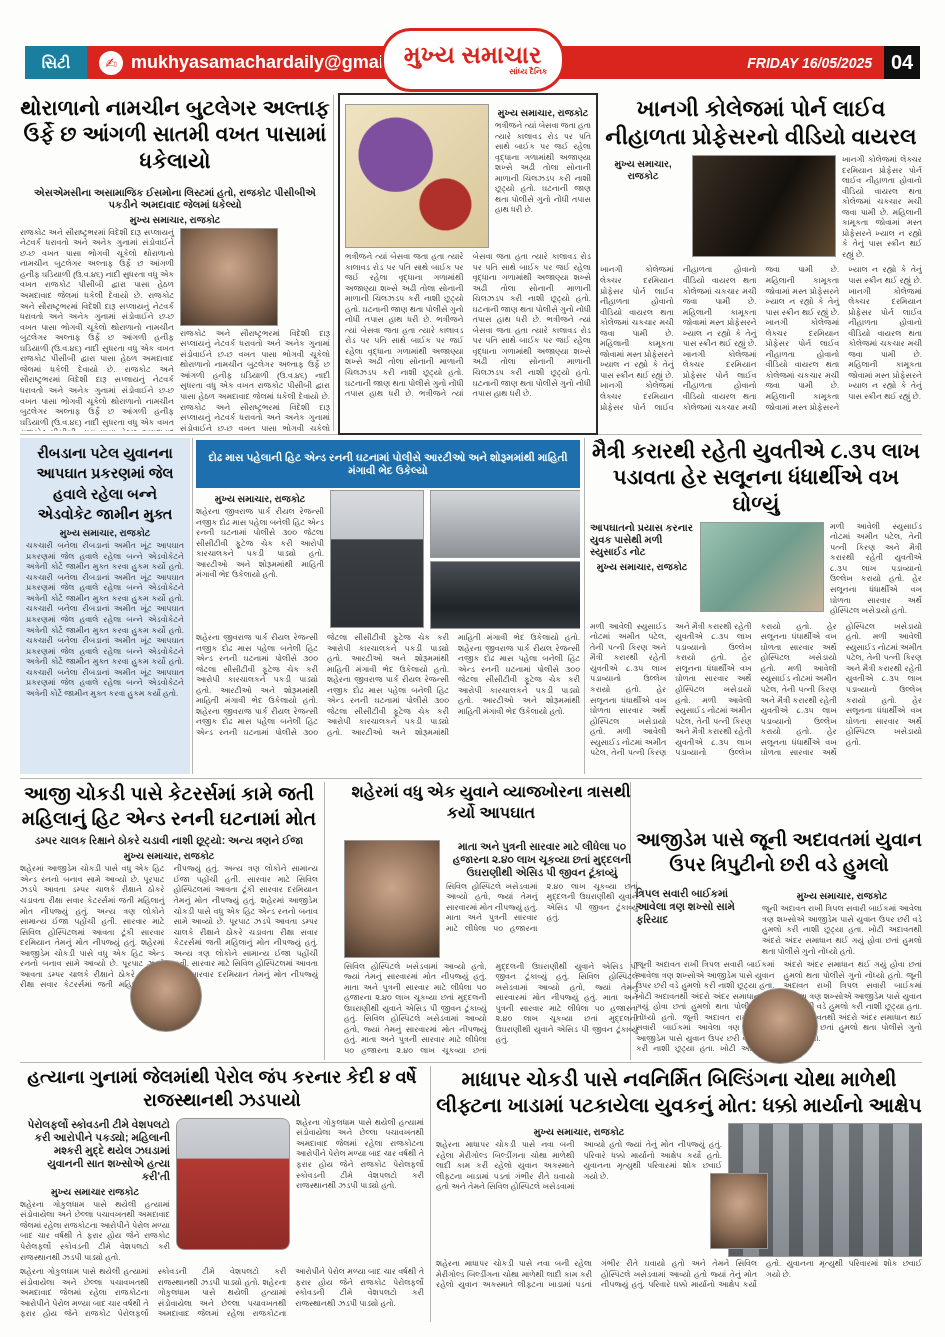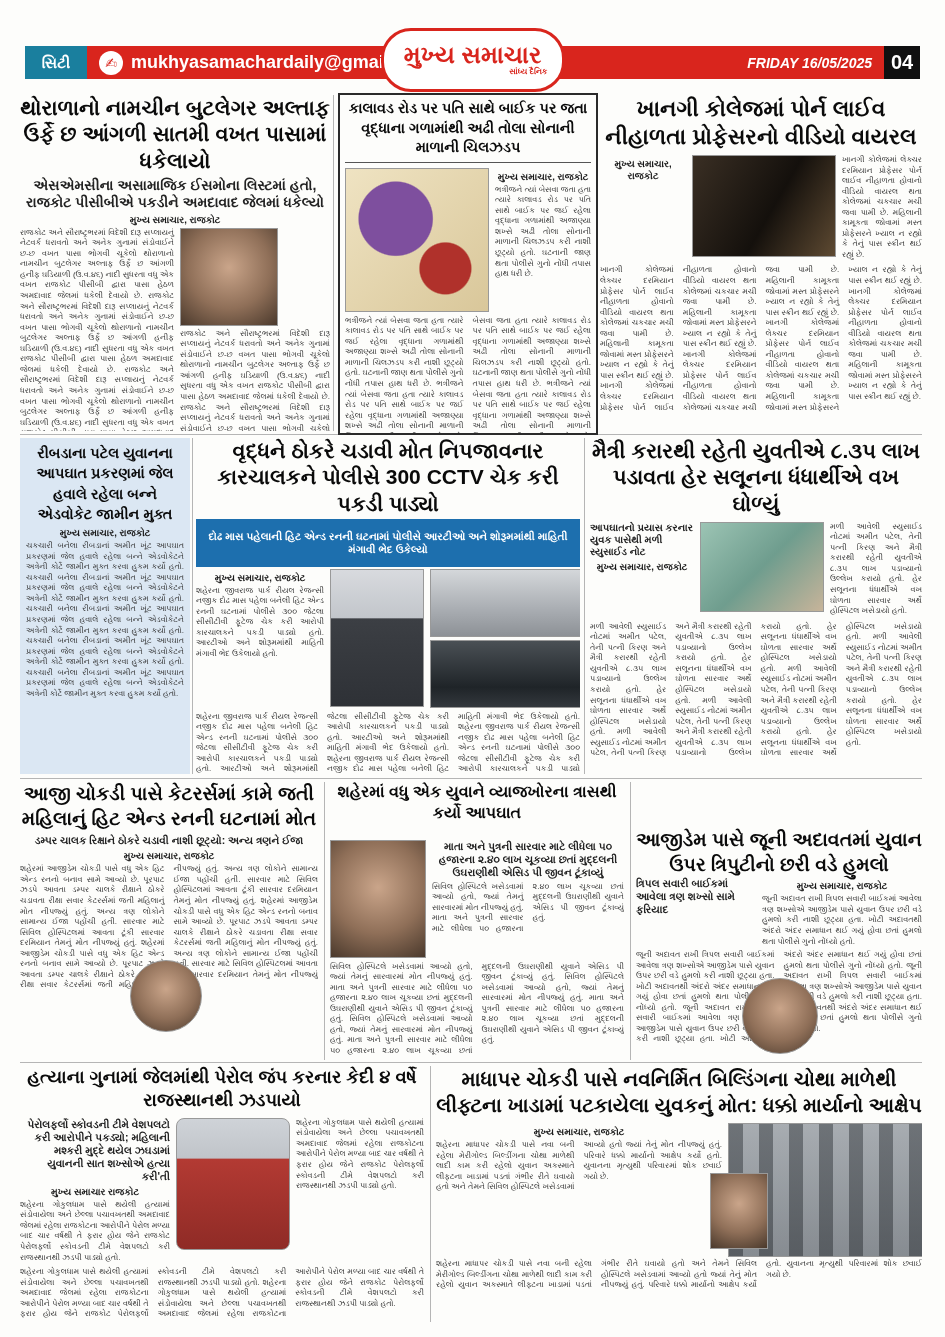--- a/index.html
+++ b/index.html
@@ -80,33 +80,32 @@
 <div class="abs vline" style="left:192px;top:438px;height:336px"></div>
 <div class="abs vline" style="left:584px;top:438px;height:336px"></div>
 <div class="abs hline" style="left:20px;top:778px;width:902px"></div>
 <div class="abs vline" style="left:324px;top:782px;height:278px"></div>
 <div class="abs vline" style="left:630px;top:782px;height:278px"></div>
 <div class="abs hline" style="left:20px;top:1062px;width:902px"></div>
 <div class="abs vline" style="left:430px;top:1066px;height:256px"></div>
 
 <div class="abs article" style="left:20px;top:95px;width:310px;height:336px">
   <div class="hl" style="font-size:21px;line-height:1.25">થોરાળાનો નામચીન બુટલેગર અલ્તાફ ઉર્ફે છ આંગળી સાતમી વખત પાસામાં ધકેલાયો</div>
-  <div class="sub" style="font-size:14px;margin-top:3px">એસએમસીના અસામાજિક ઈસમોના લિસ્ટમાં હતો, રાજકોટ પીસીબીએ પકડીને અમદાવાદ જેલમાં ધકેલ્યો</div>
+  <div class="sub" style="font-size:10px;margin-top:13px">એસએમસીના અસામાજિક ઈસમોના લિસ્ટમાં હતો, રાજકોટ પીસીબીએ પકડીને અમદાવાદ જેલમાં ધકેલ્યો</div>
   <div class="byline">મુખ્ય સમાચાર, રાજકોટ</div>
   <div class="row" style="height:250px">
     <div class="body" style="flex:1">રાજકોટ અને સૌરાષ્ટ્રભરમાં વિદેશી દારૂ સપ્લાયનું નેટવર્ક ધરાવતો અને અનેક ગુનામાં સંડોવાઈને છ-છ વખત પાસા ભોગવી ચૂકેલો થોરાળાનો નામચીન બુટલેગર અલ્તાફ ઉર્ફે છ આંગળી હનીફ ઘડિયાળી (ઉ.વ.૪૬) નાદી સુધરતા વધુ એક વખત રાજકોટ પીસીબી દ્વારા પાસા હેઠળ અમદાવાદ જેલમાં ધકેલી દેવાયો છે. રાજકોટ અને સૌરાષ્ટ્રભરમાં વિદેશી દારૂ સપ્લાયનું નેટવર્ક ધરાવતો અને અનેક ગુનામાં સંડોવાઈને છ-છ વખત પાસા ભોગવી ચૂકેલો થોરાળાનો નામચીન બુટલેગર અલ્તાફ ઉર્ફે છ આંગળી હનીફ ઘડિયાળી (ઉ.વ.૪૬) નાદી સુધરતા વધુ એક વખત રાજકોટ પીસીબી દ્વારા પાસા હેઠળ અમદાવાદ જેલમાં ધકેલી દેવાયો છે. રાજકોટ અને સૌરાષ્ટ્રભરમાં વિદેશી દારૂ સપ્લાયનું નેટવર્ક ધરાવતો અને અનેક ગુનામાં સંડોવાઈને છ-છ વખત પાસા ભોગવી ચૂકેલો થોરાળાનો નામચીન બુટલેગર અલ્તાફ ઉર્ફે છ આંગળી હનીફ ઘડિયાળી (ઉ.વ.૪૬) નાદી સુધરતા વધુ એક વખત રાજકોટ પીસીબી દ્વારા પાસા હેઠળ અમદાવાદ જેલમાં ધકેલી દેવાયો છે. રાજકોટ અને સૌરાષ્ટ્રભરમાં વિદેશી દારૂ સપ્લાયનું નેટવર્ક ધરાવતો અને અનેક ગુનામાં સંડોવાઈને છ-છ વખત પાસા ભોગવી ચૂકેલો થોરાળાનો નામચીન બુટલેગર અલ્તાફ ઉર્ફે છ આંગળી હનીફ ઘડિયાળી (ઉ.વ.૪૬) નાદી સુધરતા વધુ એક વખત રાજકોટ પીસીબી દ્વારા પાસા હેઠળ અમદાવાદ જેલમાં ધકેલી દેવાયો છે.</div>
     <div style="width:150px;display:flex;flex-direction:column;gap:3px">
       <div class="photo photo-face" style="width:96px;height:96px;align-self:flex-start"></div>
       <div class="body">રાજકોટ અને સૌરાષ્ટ્રભરમાં વિદેશી દારૂ સપ્લાયનું નેટવર્ક ધરાવતો અને અનેક ગુનામાં સંડોવાઈને છ-છ વખત પાસા ભોગવી ચૂકેલો થોરાળાનો નામચીન બુટલેગર અલ્તાફ ઉર્ફે છ આંગળી હનીફ ઘડિયાળી (ઉ.વ.૪૬) નાદી સુધરતા વધુ એક વખત રાજકોટ પીસીબી દ્વારા પાસા હેઠળ અમદાવાદ જેલમાં ધકેલી દેવાયો છે. રાજકોટ અને સૌરાષ્ટ્રભરમાં વિદેશી દારૂ સપ્લાયનું નેટવર્ક ધરાવતો અને અનેક ગુનામાં સંડોવાઈને છ-છ વખત પાસા ભોગવી ચૂકેલો થોરાળાનો નામચીન બુટલેગર અલ્તાફ ઉર્ફે છ આંગળી હનીફ ઘડિયાળી (ઉ.વ.૪૬) નાદી સુધરતા વધુ એક વખત રાજકોટ પીસીબી દ્વારા પાસા હેઠળ અમદાવાદ જેલમાં ધકેલી દેવાયો છે. રાજકોટ અને સૌરાષ્ટ્રભરમાં વિદેશી દારૂ સપ્લાયનું નેટવર્ક ધરાવતો અને અનેક ગુનામાં સંડોવાઈને છ-છ વખત પાસા ભોગવી ચૂકેલો થોરાળાનો નામચીન બુટલેગર અલ્તાફ ઉર્ફે છ આંગળી હનીફ ઘડિયાળી (ઉ.વ.૪૬) નાદી સુધરતા વધુ એક વખત રાજકોટ પીસીબી દ્વારા પાસા હેઠળ અમદાવાદ જેલમાં ધકેલી દેવાયો છે.</div>
     </div>
   </div>
 </div>
 
 <div class="abs article boxed" style="left:338px;top:93px;width:246px;height:330px">
-  <div class="hl" style="font-size:14.5px;line-height:1.35;border-bottom:1px solid #555;padding-bottom:4px">કાલાવડ રોડ પર પતિ સાથે બાઈક પર જતા વૃદ્ધાના ગળામાંથી અઢી તોલા સોનાની માળાની ચિલઝડપ</div>
   <div class="row" style="margin-top:5px">
     <div class="photo photo-cartoon" style="width:142px;height:142px"></div>
     <div style="flex:1">
       <div class="byline">મુખ્ય સમાચાર, રાજકોટ</div>
       <div class="body">ભત્રીજને ત્યાં બેસવા જતા હતા ત્યારે કાલાવડ રોડ પર પતિ સાથે બાઈક પર જઈ રહેલા વૃદ્ધાના ગળામાંથી અજાણ્યા શખ્સે અઢી તોલા સોનાની માળાની ચિલઝડપ કરી નાશી છૂટ્યો હતો. ઘટનાની જાણ થતા પોલીસે ગુનો નોંધી તપાસ હાથ ધરી છે.</div>
     </div>
   </div>
   <div class="body cols2" style="margin-top:4px;height:150px">ભત્રીજને ત્યાં બેસવા જતા હતા ત્યારે કાલાવડ રોડ પર પતિ સાથે બાઈક પર જઈ રહેલા વૃદ્ધાના ગળામાંથી અજાણ્યા શખ્સે અઢી તોલા સોનાની માળાની ચિલઝડપ કરી નાશી છૂટ્યો હતો. ઘટનાની જાણ થતા પોલીસે ગુનો નોંધી તપાસ હાથ ધરી છે. ભત્રીજને ત્યાં બેસવા જતા હતા ત્યારે કાલાવડ રોડ પર પતિ સાથે બાઈક પર જઈ રહેલા વૃદ્ધાના ગળામાંથી અજાણ્યા શખ્સે અઢી તોલા સોનાની માળાની ચિલઝડપ કરી નાશી છૂટ્યો હતો. ઘટનાની જાણ થતા પોલીસે ગુનો નોંધી તપાસ હાથ ધરી છે. ભત્રીજને ત્યાં બેસવા જતા હતા ત્યારે કાલાવડ રોડ પર પતિ સાથે બાઈક પર જઈ રહેલા વૃદ્ધાના ગળામાંથી અજાણ્યા શખ્સે અઢી તોલા સોનાની માળાની ચિલઝડપ કરી નાશી છૂટ્યો હતો. ઘટનાની જાણ થતા પોલીસે ગુનો નોંધી તપાસ હાથ ધરી છે. ભત્રીજને ત્યાં બેસવા જતા હતા ત્યારે કાલાવડ રોડ પર પતિ સાથે બાઈક પર જઈ રહેલા વૃદ્ધાના ગળામાંથી અજાણ્યા શખ્સે અઢી તોલા સોનાની માળાની ચિલઝડપ કરી નાશી છૂટ્યો હતો. ઘટનાની જાણ થતા પોલીસે ગુનો નોંધી તપાસ હાથ ધરી છે.</div>
 </div>
 
@@ -122,21 +121,20 @@
   <div class="body cols4" style="margin-top:5px;height:180px">ખાનગી કોલેજમાં લેક્ચર દરમિયાન પ્રોફેસર પોર્ન લાઈવ નીહાળતા હોવાનો વીડિયો વાયરલ થતા કોલેજમાં ચકચાર મચી જવા પામી છે. મહિલાની કામૂકતા જોવામાં મસ્ત પ્રોફેસરને ખ્યાલ ન રહ્યો કે તેનું પાસ સ્ક્રીન થઈ રહ્યું છે. ખાનગી કોલેજમાં લેક્ચર દરમિયાન પ્રોફેસર પોર્ન લાઈવ નીહાળતા હોવાનો વીડિયો વાયરલ થતા કોલેજમાં ચકચાર મચી જવા પામી છે. મહિલાની કામૂકતા જોવામાં મસ્ત પ્રોફેસરને ખ્યાલ ન રહ્યો કે તેનું પાસ સ્ક્રીન થઈ રહ્યું છે. ખાનગી કોલેજમાં લેક્ચર દરમિયાન પ્રોફેસર પોર્ન લાઈવ નીહાળતા હોવાનો વીડિયો વાયરલ થતા કોલેજમાં ચકચાર મચી જવા પામી છે. મહિલાની કામૂકતા જોવામાં મસ્ત પ્રોફેસરને ખ્યાલ ન રહ્યો કે તેનું પાસ સ્ક્રીન થઈ રહ્યું છે. ખાનગી કોલેજમાં લેક્ચર દરમિયાન પ્રોફેસર પોર્ન લાઈવ નીહાળતા હોવાનો વીડિયો વાયરલ થતા કોલેજમાં ચકચાર મચી જવા પામી છે. મહિલાની કામૂકતા જોવામાં મસ્ત પ્રોફેસરને ખ્યાલ ન રહ્યો કે તેનું પાસ સ્ક્રીન થઈ રહ્યું છે. ખાનગી કોલેજમાં લેક્ચર દરમિયાન પ્રોફેસર પોર્ન લાઈવ નીહાળતા હોવાનો વીડિયો વાયરલ થતા કોલેજમાં ચકચાર મચી જવા પામી છે. મહિલાની કામૂકતા જોવામાં મસ્ત પ્રોફેસરને ખ્યાલ ન રહ્યો કે તેનું પાસ સ્ક્રીન થઈ રહ્યું છે.</div>
 </div>
 
 <div class="abs article bluebox" style="left:20px;top:438px;width:158px;height:326px">
   <div class="hl" style="font-size:14.5px;line-height:1.4">રીબડાના પટેલ યુવાનના આપઘાત પ્રકરણમાં જેલ હવાલે રહેલા બન્ને એડવોકેટ જામીન મુક્ત</div>
   <div class="byline">મુખ્ય સમાચાર, રાજકોટ</div>
   <div class="body" style="height:230px">ચકચારી બનેલા રીબડાનાં અમીત ખૂંટ આપઘાત પ્રકરણમાં જેલ હવાલે રહેલા બન્ને એડવોકેટને અત્રેની કોર્ટે જામીન મુક્ત કરવા હુકમ કર્યો હતો. ચકચારી બનેલા રીબડાનાં અમીત ખૂંટ આપઘાત પ્રકરણમાં જેલ હવાલે રહેલા બન્ને એડવોકેટને અત્રેની કોર્ટે જામીન મુક્ત કરવા હુકમ કર્યો હતો. ચકચારી બનેલા રીબડાનાં અમીત ખૂંટ આપઘાત પ્રકરણમાં જેલ હવાલે રહેલા બન્ને એડવોકેટને અત્રેની કોર્ટે જામીન મુક્ત કરવા હુકમ કર્યો હતો. ચકચારી બનેલા રીબડાનાં અમીત ખૂંટ આપઘાત પ્રકરણમાં જેલ હવાલે રહેલા બન્ને એડવોકેટને અત્રેની કોર્ટે જામીન મુક્ત કરવા હુકમ કર્યો હતો. ચકચારી બનેલા રીબડાનાં અમીત ખૂંટ આપઘાત પ્રકરણમાં જેલ હવાલે રહેલા બન્ને એડવોકેટને અત્રેની કોર્ટે જામીન મુક્ત કરવા હુકમ કર્યો હતો.</div>
 </div>
 
 <div class="abs article" style="left:196px;top:438px;width:384px;height:336px">
-  <div class="hl" style="font-size:21px;line-height:1.25">વૃદ્ધને ઠોકરે ચડાવી મોત નિપજાવનાર કારચાલકને પોલીસે 300 CCTV ચેક કરી પકડી પાડ્યો</div>
   <div class="bluebar">દોઢ માસ પહેલાની હિટ એન્ડ રનની ઘટનામાં પોલીસે આરટીઓ અને શોરૂમમાંથી માહિતી મંગાવી ભેદ ઉકેલ્યો</div>
   <div class="row">
     <div style="flex:1">
       <div class="byline">મુખ્ય સમાચાર, રાજકોટ</div>
       <div class="body">શહેરના જીવરાજ પાર્ક રીયલ રેજન્સી નજીક દોઢ માસ પહેલા બનેલી હિટ એન્ડ રનની ઘટનામાં પોલીસે ૩૦૦ જેટલા સીસીટીવી ફૂટેજ ચેક કરી આરોપી કારચાલકને પકડી પાડ્યો હતો. આરટીઓ અને શોરૂમમાંથી માહિતી મંગાવી ભેદ ઉકેલાયો હતો.</div>
     </div>
     <div class="photo photo-man" style="width:92px;height:136px"></div>
     <div style="width:150px;display:flex;flex-direction:column;gap:3px">
       <div class="photo photo-silver" style="width:150px;height:66px"></div>
       <div class="photo photo-black" style="width:150px;height:66px"></div>
@@ -161,35 +159,35 @@
 <div class="abs article" style="left:20px;top:782px;width:298px;height:278px">
   <div class="hl" style="font-size:19px;line-height:1.3">આજી ચોકડી પાસે કેટરર્સમાં કામે જતી મહિલાનું હિટ એન્ડ રનની ઘટનામાં મોત</div>
   <div class="sub" style="font-size:10.5px;margin-top:3px">ડમ્પર ચાલક રિક્ષાને ઠોકરે ચડાવી નાશી છૂટ્યો: અન્ય ત્રણને ઈજા</div>
   <div class="byline">મુખ્ય સમાચાર, રાજકોટ</div>
   <div style="position:relative;height:178px">
     <div class="body cols2" style="height:178px">શહેરમાં આજીડેમ ચોકડી પાસે વધુ એક હિટ એન્ડ રનનો બનાવ સામે આવ્યો છે. પૂરપાટ ઝડપે આવતા ડમ્પર ચાલકે રીક્ષાને ઠોકરે ચડાવતા રીક્ષા સવાર કેટરર્સમાં જતી મહિલાનું મોત નીપજ્યું હતું. અન્ય ત્રણ લોકોને સામાન્ય ઈજા પહોંચી હતી. સારવાર માટે સિવિલ હોસ્પિટલમાં આવતા ટૂંકી સારવાર દરમિયાન તેમનું મોત નીપજ્યું હતું. શહેરમાં આજીડેમ ચોકડી પાસે વધુ એક હિટ એન્ડ રનનો બનાવ સામે આવ્યો છે. પૂરપાટ ઝડપે આવતા ડમ્પર ચાલકે રીક્ષાને ઠોકરે ચડાવતા રીક્ષા સવાર કેટરર્સમાં જતી મહિલાનું મોત નીપજ્યું હતું. અન્ય ત્રણ લોકોને સામાન્ય ઈજા પહોંચી હતી. સારવાર માટે સિવિલ હોસ્પિટલમાં આવતા ટૂંકી સારવાર દરમિયાન તેમનું મોત નીપજ્યું હતું. શહેરમાં આજીડેમ ચોકડી પાસે વધુ એક હિટ એન્ડ રનનો બનાવ સામે આવ્યો છે. પૂરપાટ ઝડપે આવતા ડમ્પર ચાલકે રીક્ષાને ઠોકરે ચડાવતા રીક્ષા સવાર કેટરર્સમાં જતી મહિલાનું મોત નીપજ્યું હતું. અન્ય ત્રણ લોકોને સામાન્ય ઈજા પહોંચી હતી. સારવાર માટે સિવિલ હોસ્પિટલમાં આવતા ટૂંકી સારવાર દરમિયાન તેમનું મોત નીપજ્યું હતું.</div>
     <div class="photo photo-face circle" style="position:absolute;left:110px;top:96px;width:70px;height:70px"></div>
   </div>
 </div>
 
-<div class="abs article" style="left:330px;top:782px;width:294px;height:278px">
+<div class="abs article" style="left:344px;top:782px;width:294px;height:278px">
   <div class="hl" style="font-size:16px;line-height:1.3">શહેરમાં વધુ એક યુવાને વ્યાજખોરના ત્રાસથી કર્યો આપઘાત</div>
   <div class="row" style="margin-top:16px">
     <div class="photo photo-face" style="width:94px;height:116px"></div>
     <div style="flex:1">
       <div class="sub" style="font-size:10.5px">માતા અને પુત્રની સારવાર માટે લીધેલા ૫૦ હજારના ૨.૪૦ લાખ ચૂકવ્યા છતાં મુદ્દલની ઉઘરાણીથી એસિડ પી જીવન ટૂંકાવ્યું</div>
       <div class="body cols2" style="margin-top:3px;height:72px">સિવિલ હોસ્પિટલે ખસેડવામાં આવ્યો હતો, જ્યાં તેમનું સારવારમાં મોત નીપજ્યું હતું. માતા અને પુત્રની સારવાર માટે લીધેલા ૫૦ હજારના ૨.૪૦ લાખ ચૂકવ્યા છતાં મુદ્દલની ઉઘરાણીથી યુવાને એસિડ પી જીવન ટૂંકાવ્યું હતું.</div>
     </div>
   </div>
   <div class="body cols2" style="margin-top:4px;height:104px">સિવિલ હોસ્પિટલે ખસેડવામાં આવ્યો હતો, જ્યાં તેમનું સારવારમાં મોત નીપજ્યું હતું. માતા અને પુત્રની સારવાર માટે લીધેલા ૫૦ હજારના ૨.૪૦ લાખ ચૂકવ્યા છતાં મુદ્દલની ઉઘરાણીથી યુવાને એસિડ પી જીવન ટૂંકાવ્યું હતું. સિવિલ હોસ્પિટલે ખસેડવામાં આવ્યો હતો, જ્યાં તેમનું સારવારમાં મોત નીપજ્યું હતું. માતા અને પુત્રની સારવાર માટે લીધેલા ૫૦ હજારના ૨.૪૦ લાખ ચૂકવ્યા છતાં મુદ્દલની ઉઘરાણીથી યુવાને એસિડ પી જીવન ટૂંકાવ્યું હતું. સિવિલ હોસ્પિટલે ખસેડવામાં આવ્યો હતો, જ્યાં તેમનું સારવારમાં મોત નીપજ્યું હતું. માતા અને પુત્રની સારવાર માટે લીધેલા ૫૦ હજારના ૨.૪૦ લાખ ચૂકવ્યા છતાં મુદ્દલની ઉઘરાણીથી યુવાને એસિડ પી જીવન ટૂંકાવ્યું હતું.</div>
 </div>
 
 <div class="abs article" style="left:636px;top:828px;width:286px;height:278px">
   <div class="hl" style="font-size:19px;line-height:1.3">આજીડેમ પાસે જૂની અદાવતમાં યુવાન ઉપર ત્રિપુટીનો છરી વડે હુમલો</div>
-  <div class="row" style="margin-top:0">
+  <div class="row" style="margin-top:10px">
     <div style="width:120px">
       <div class="sub" style="font-size:10.5px;text-align:left">ત્રિપલ સવારી બાઈકમાં આવેલા ત્રણ શખ્સો સામે ફરિયાદ</div>
     </div>
     <div style="flex:1">
       <div class="byline">મુખ્ય સમાચાર, રાજકોટ</div>
       <div class="body">જૂની અદાવત રાખી ત્રિપલ સવારી બાઈકમાં આવેલા ત્રણ શખ્સોએ આજીડેમ પાસે યુવાન ઉપર છરી વડે હુમલો કરી નાશી છૂટ્યા હતા. ખોટી અદાવતથી અંદરો અંદર સમાધાન થઈ ગયું હોવા છતાં હુમલો થતા પોલીસે ગુનો નોંધ્યો હતો.</div>
     </div>
   </div>
   <div style="position:relative;height:128px;margin-top:3px">
     <div class="body cols2" style="height:128px">જૂની અદાવત રાખી ત્રિપલ સવારી બાઈકમાં આવેલા ત્રણ શખ્સોએ આજીડેમ પાસે યુવાન ઉપર છરી વડે હુમલો કરી નાશી છૂટ્યા હતા. ખોટી અદાવતથી અંદરો અંદર સમાધાન થઈ ગયું હોવા છતાં હુમલો થતા પોલીસે ગુનો નોંધ્યો હતો. જૂની અદાવત રાખી ત્રિપલ સવારી બાઈકમાં આવેલા ત્રણ શખ્સોએ આજીડેમ પાસે યુવાન ઉપર છરી વડે હુમલો કરી નાશી છૂટ્યા હતા. ખોટી અદાવતથી અંદરો અંદર સમાધાન થઈ ગયું હોવા છતાં હુમલો થતા પોલીસે ગુનો નોંધ્યો હતો. જૂની અદાવત રાખી ત્રિપલ સવારી બાઈકમાં આવેલા ત્રણ શખ્સોએ આજીડેમ પાસે યુવાન ઉપર છરી વડે હુમલો કરી નાશી છૂટ્યા હતા. ખોટી અદાવતથી અંદરો અંદર સમાધાન થઈ ગયું હોવા છતાં હુમલો થતા પોલીસે ગુનો નોંધ્યો હતો.</div>

